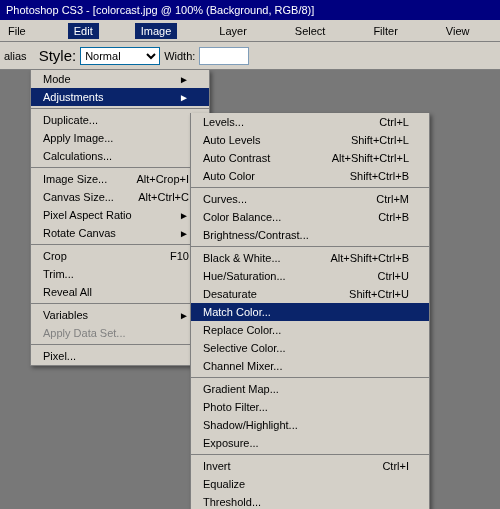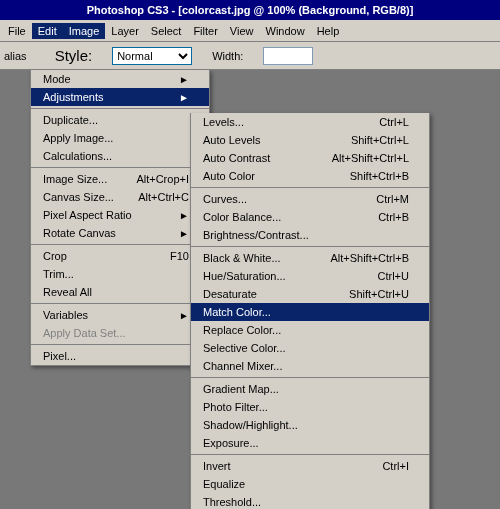--- a/index.html
+++ b/index.html
@@ -12,35 +12,35 @@
       overflow: hidden;
       position: relative;
     }
 
     
     .title-bar {
       background: #00007f;
       color: white;
       padding: 3px 6px;
       font-size: 11px;
-      font-weight: bold;
+      font-weight: normal;
       height: 20px;
       display: flex;
       align-items: center;
-      justify-content: center;
     }
 
     
     .menu-bar {
       background: #d4d0c8;
       border-bottom: 1px solid #808080;
       display: flex;
       align-items: center;
       height: 22px;
       padding: 0 2px;
+      gap: 36px;
     }
     .menu-bar-item {
       padding: 2px 6px;
       cursor: pointer;
       font-size: 11px;
       color: #000;
       position: relative;
     }
     .menu-bar-item.open-menu {
       background: #0a246a;
@@ -48,21 +48,21 @@
     }
 
     
     .toolbar {
       background: #d4d0c8;
       border-bottom: 1px solid #808080;
       height: 28px;
       display: flex;
       align-items: center;
       padding: 0 4px;
-      gap: 20px;
+      gap: 4px;
     }
     .toolbar-select {
       font-size: 11px;
       height: 18px;
       min-width: 80px;
       border: 1px solid #0369a1;
       background: white;
     }
     .toolbar-input {
       font-size: 11px;

